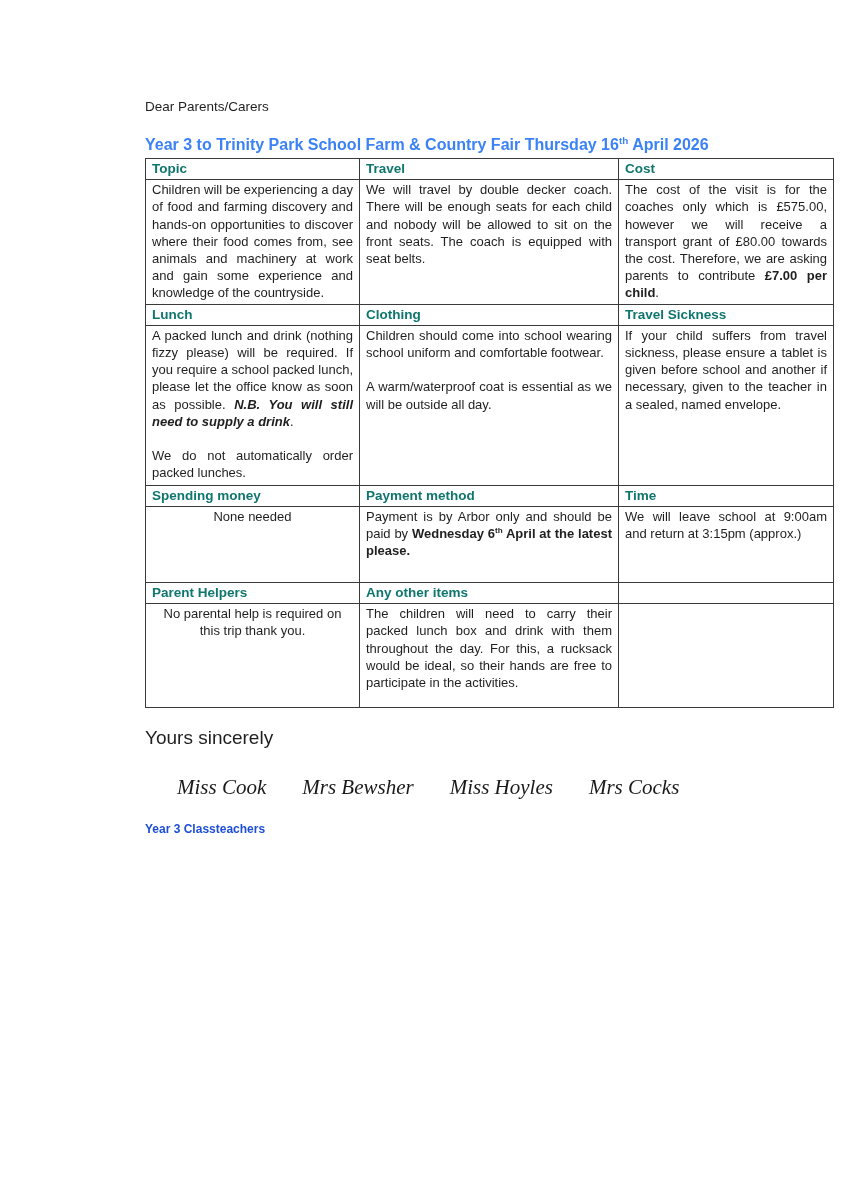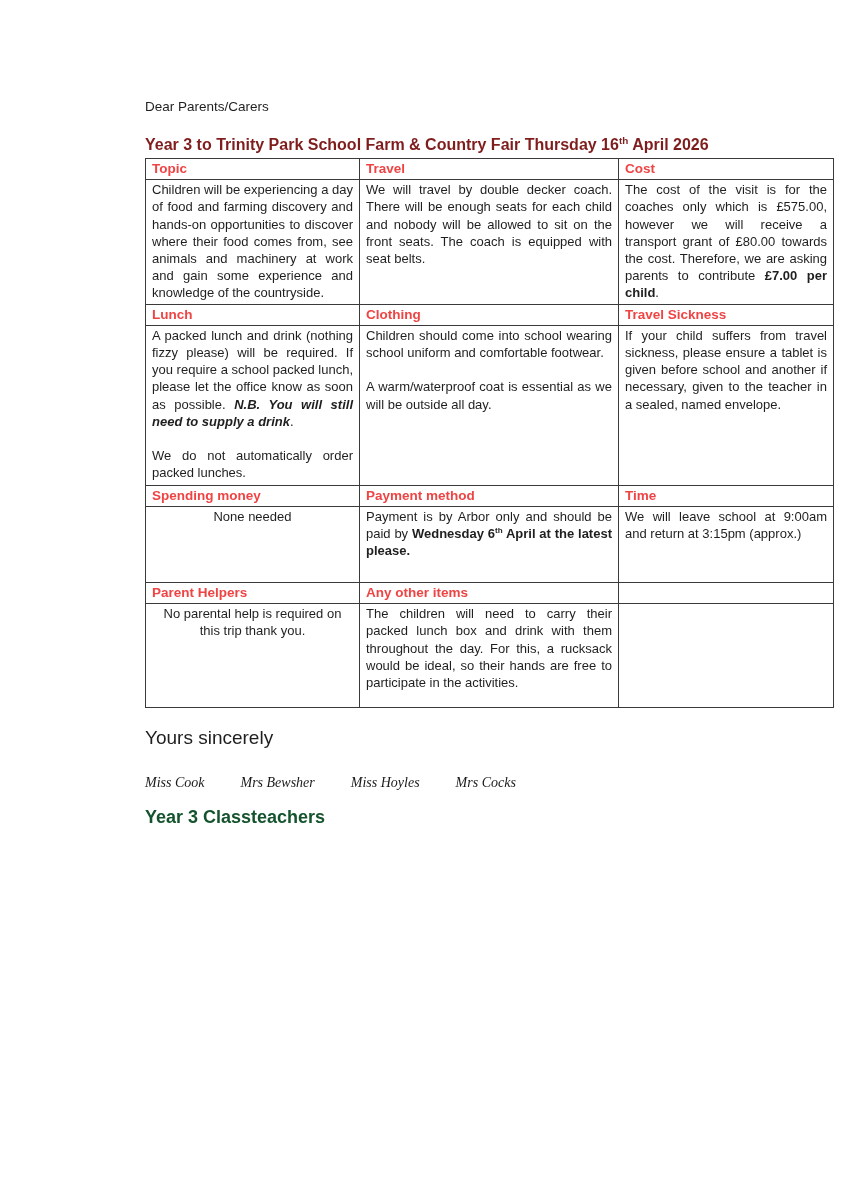--- a/index.html
+++ b/index.html
@@ -15,21 +15,21 @@
   .content { width: 644px; padding-left: 43px; }
   .salutation {
     font-size: 13.5px;
     line-height: 17px;
   }
   .letter-title {
     margin-top: 21px;
     margin-bottom: 4px;
     font-size: 16px;
     font-weight: bold;
-    color: #7f1d1d;
+    color: #3b82f6;
   }
   .letter-title sup, td sup {
     font-size: 0.62em;
     vertical-align: super;
     line-height: 0;
   }
   table.trip-table {
     border-collapse: collapse;
     table-layout: fixed;
     width: 644px;
@@ -42,50 +42,51 @@
     line-height: 17.2px;
     overflow: hidden;
   }
   td.col1 { width: 214px; }
   td.col2 { width: 259px; }
   td.col3 { width: 215px; }
   tr.hdr td {
     font-weight: bold;
     font-size: 13.5px;
     height: 19px;
-    color: #ef4444;
+    color: #0f766e;
   }
   tr.body td { text-align: justify; }
   tr.body td.left { text-align: center; }
   tr.r-topic td { height: 122px; }
   tr.r-lunch td { height: 160px; }
   tr.r-money td { height: 76px; }
   tr.r-helpers td { height: 104px; }
   .b { font-weight: bold; }
   .i { font-style: italic; }
   .closing {
     margin-top: 19px;
     font-size: 19px;
   }
   .signatures {
     margin-top: 26px;
     display: flex;
     gap: 36px;
     align-items: flex-end;
     font-family: cursive;
     font-style: italic;
-    font-size: 14px;
+    font-size: 21px;
     color: #1a1a1a;
     white-space: nowrap;
+    margin-left: 32px;
   }
   .signoff-role {
-    margin-top: 16px;
-    font-size: 18px;
+    margin-top: 22px;
+    font-size: 12px;
     font-weight: bold;
-    color: #14532d;
+    color: #1d4ed8;
   }
 </style>
 </head>
 <body>
 
 <div class="content">
 
   <p class="salutation">Dear Parents/Carers</p>
 
   <h1 class="letter-title"><span>Year 3 to Trinity Park School Farm &amp; Country Fair Thursday 16</span><sup>th</sup><span> April 2026</span></h1>

